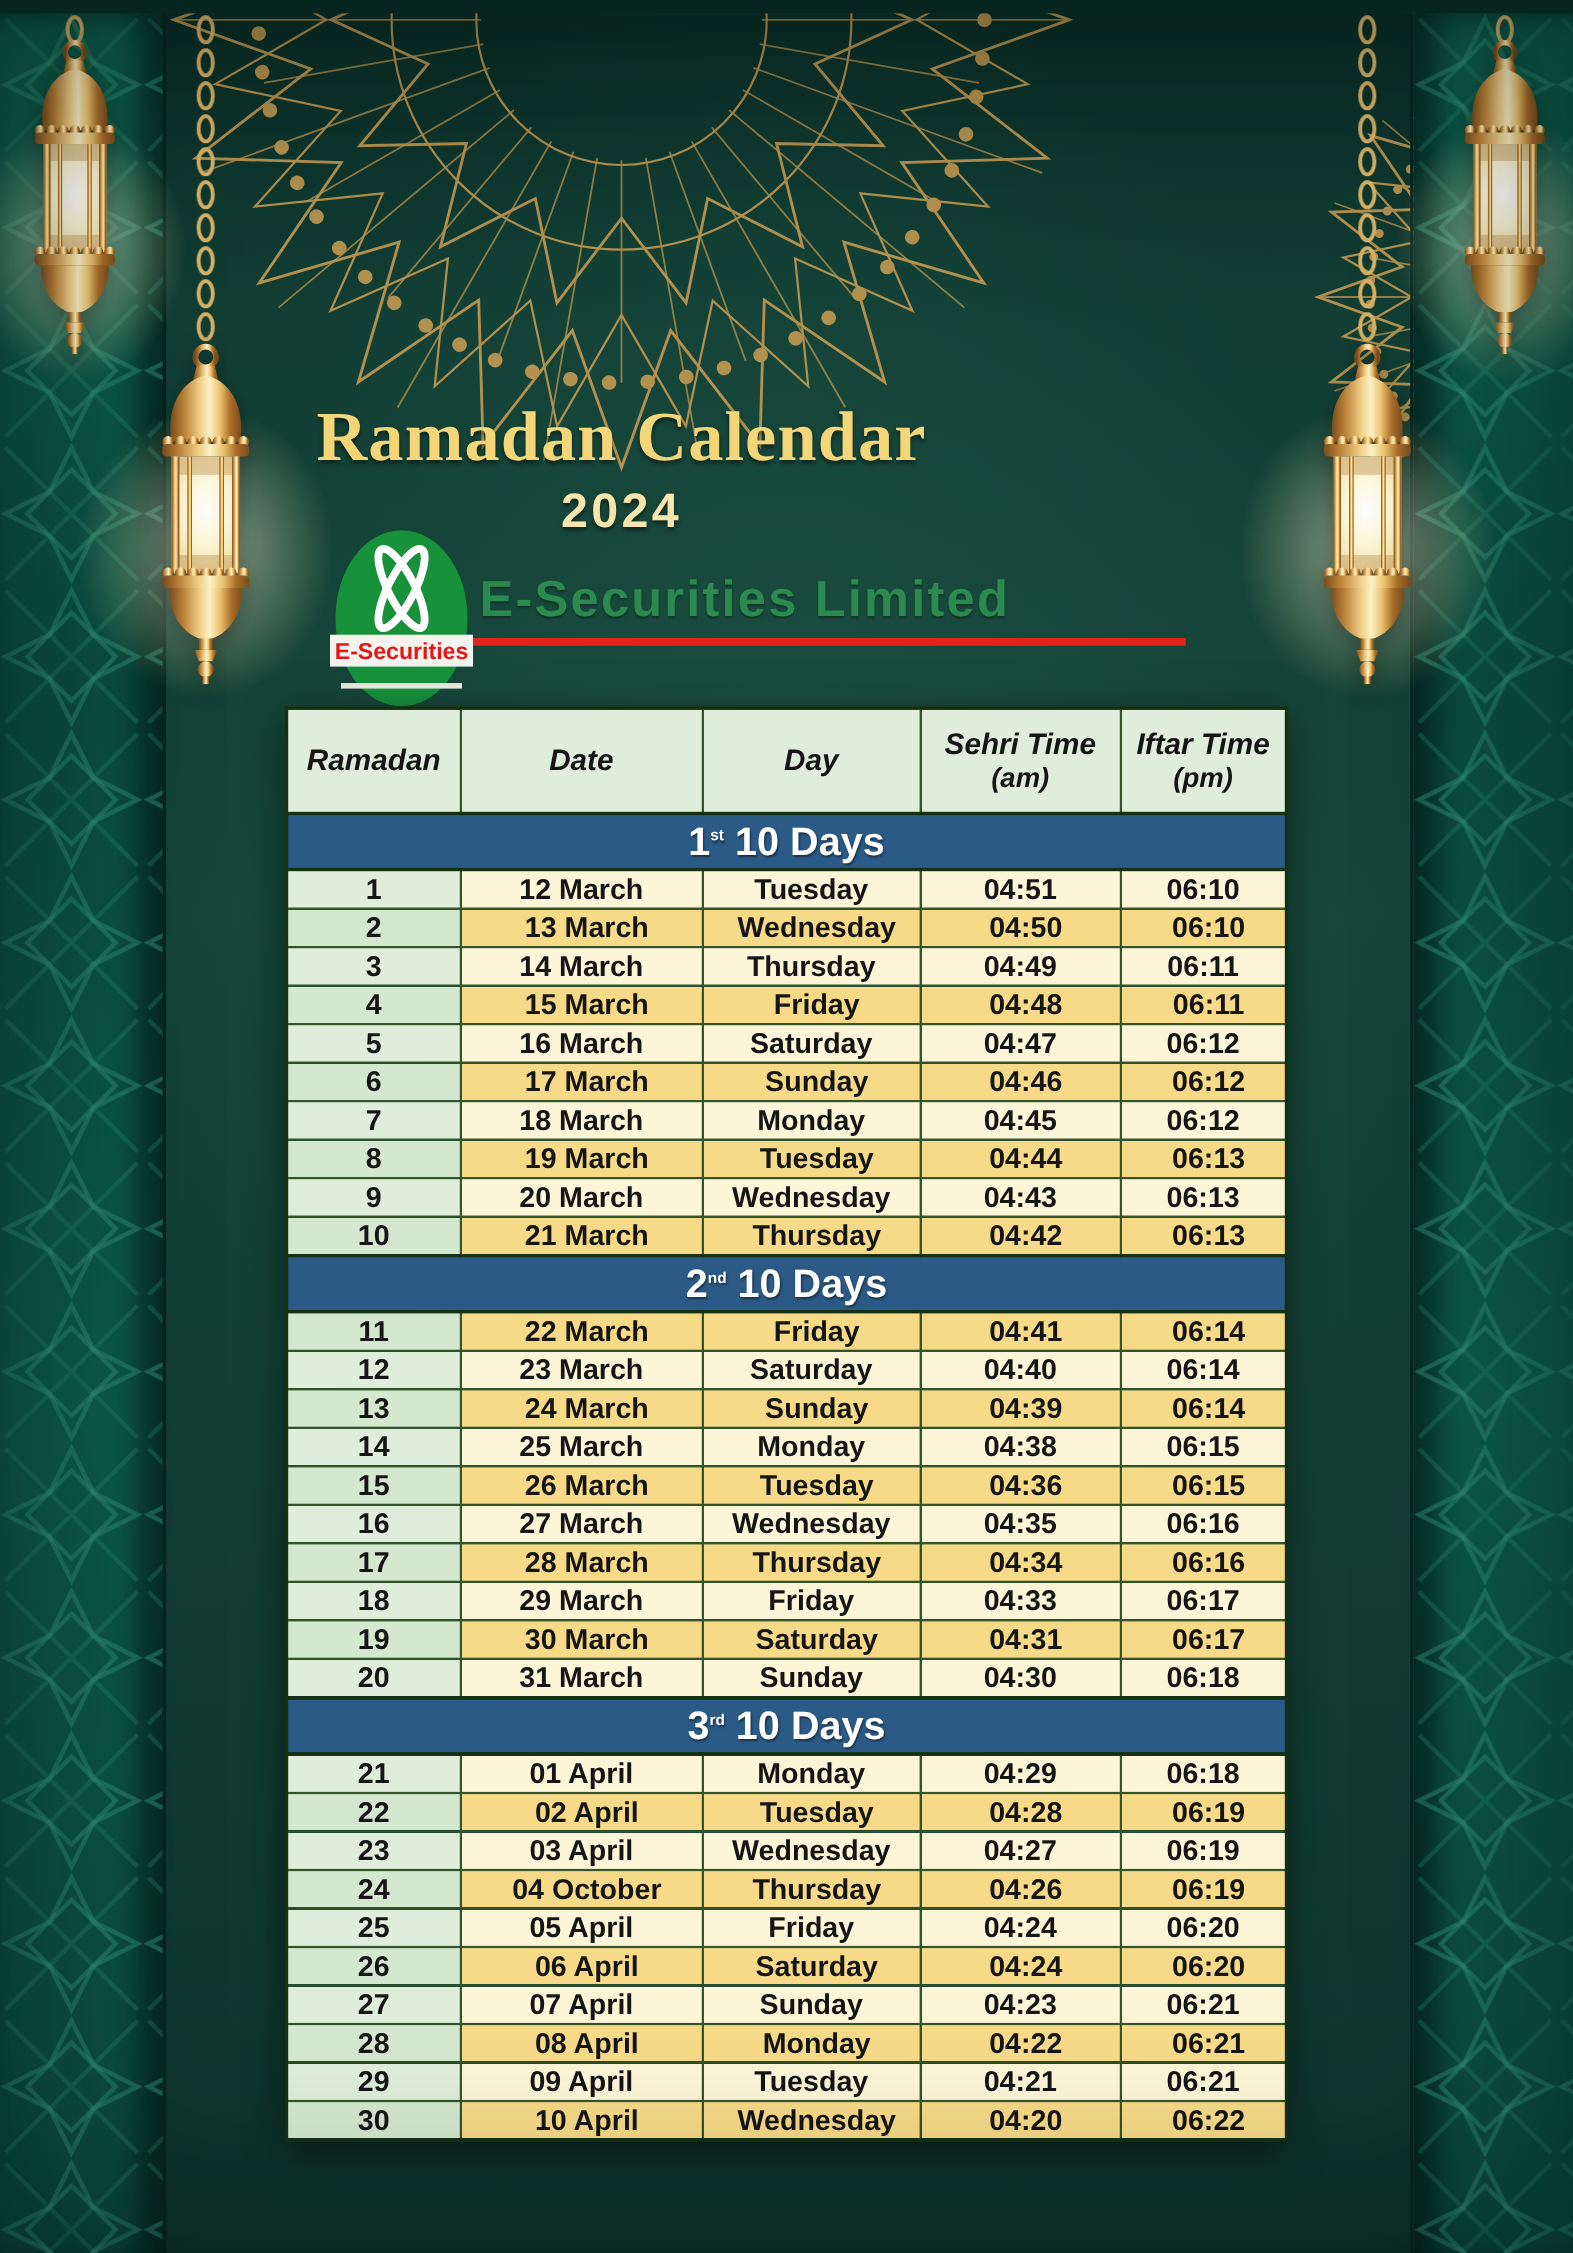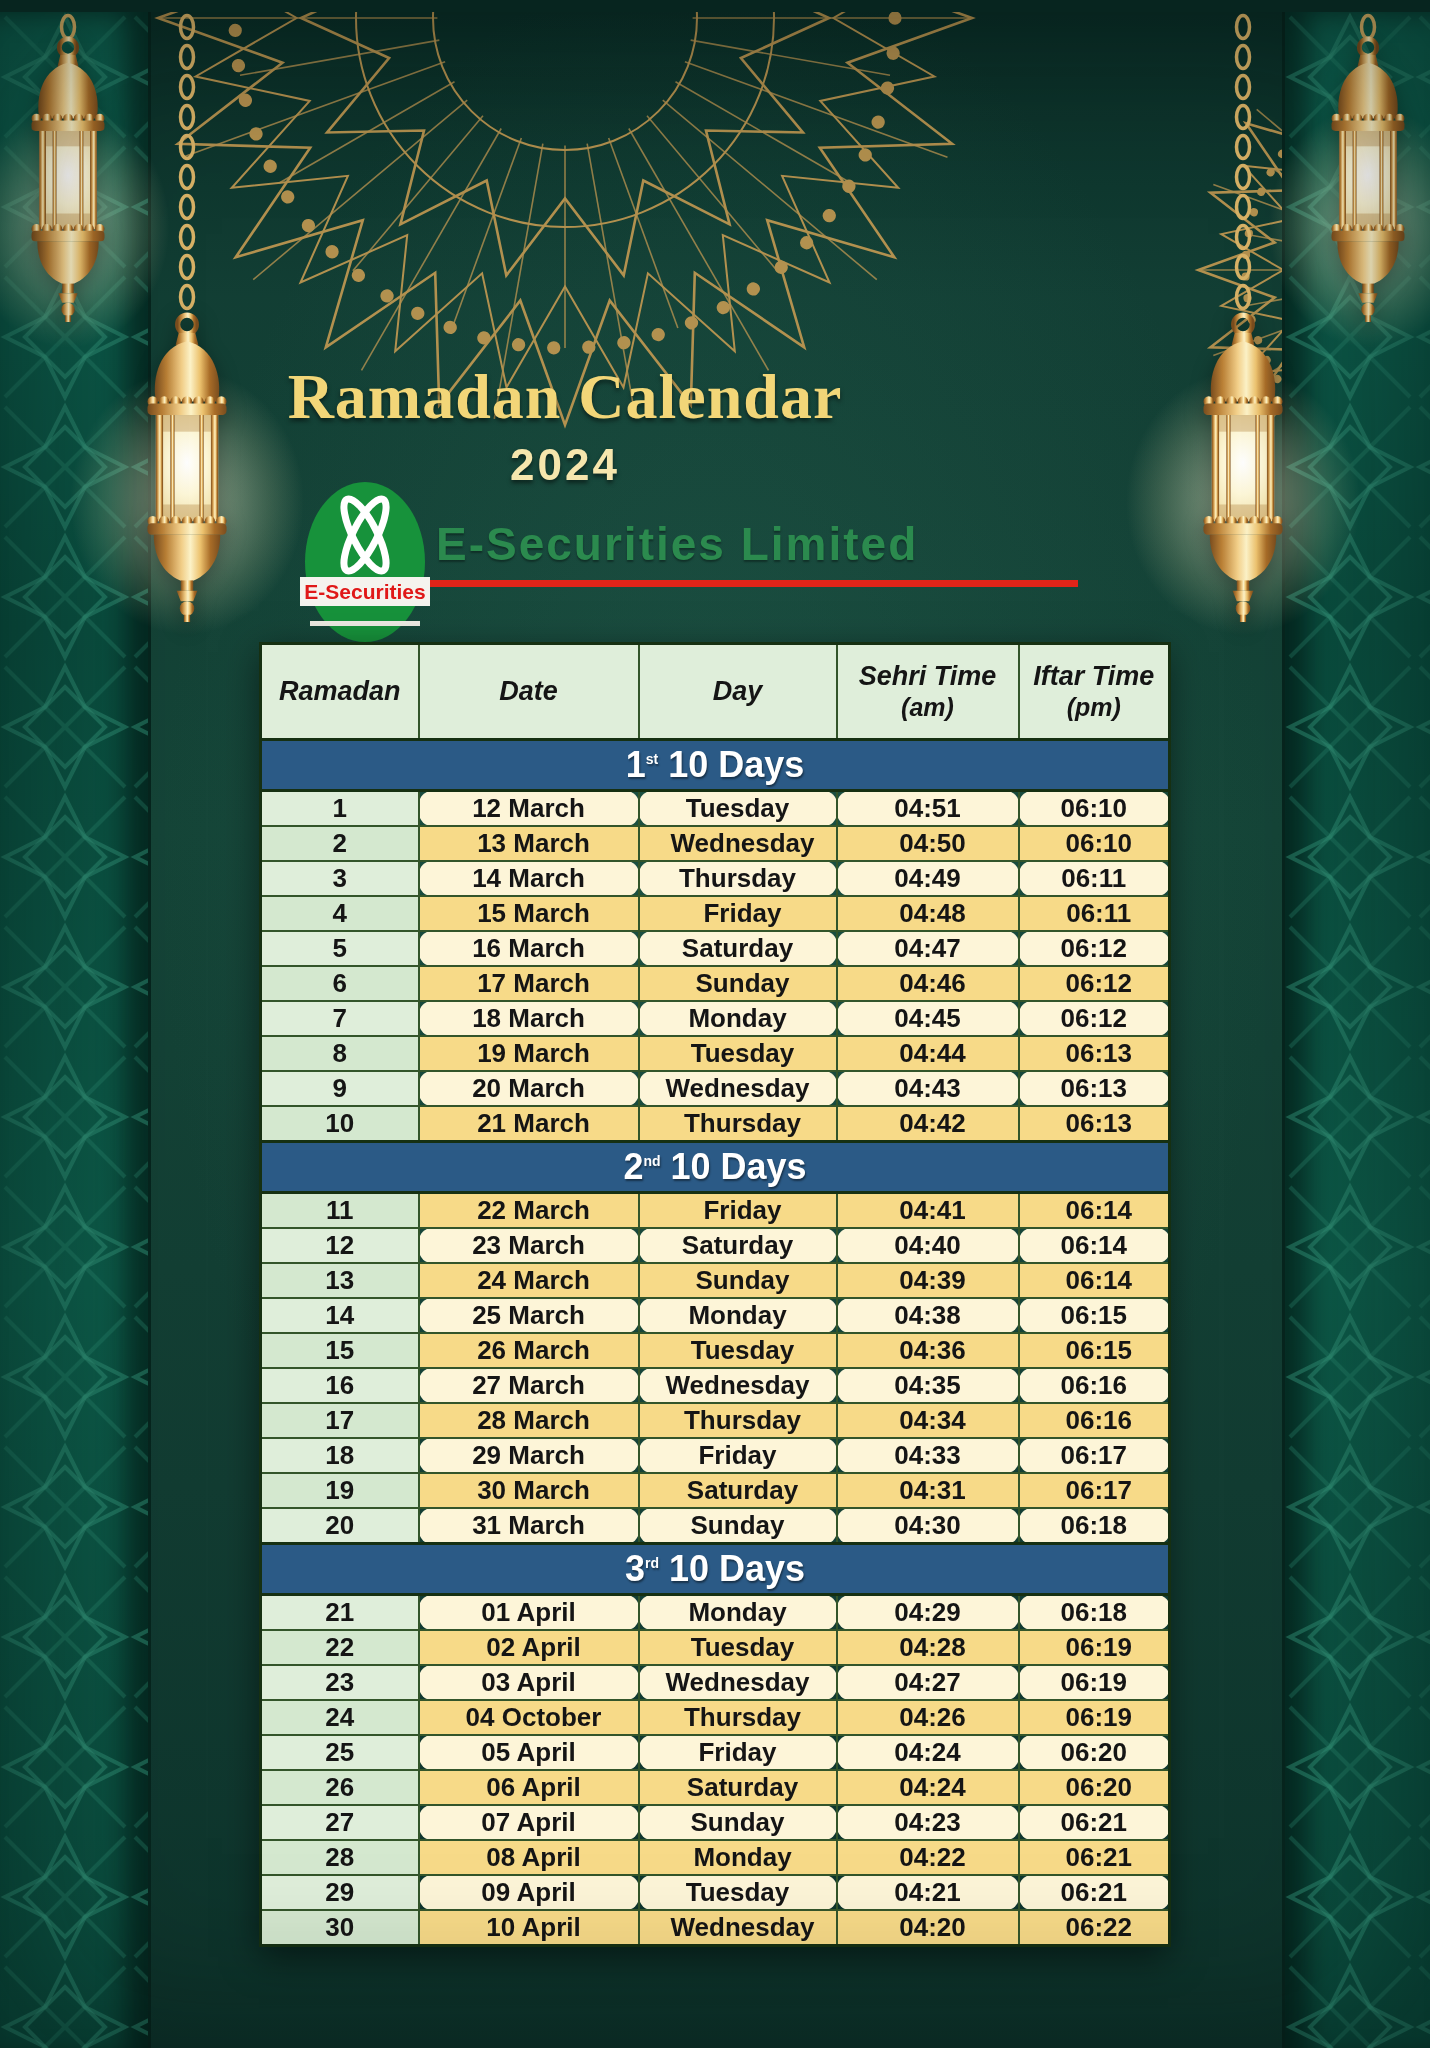--- a/index.html
+++ b/index.html
@@ -38,21 +38,21 @@
   th,td{border:2px solid #33552a;text-align:center;padding:0;color:#151515;overflow:hidden;}
   th{background:#dfeeda;font-style:italic;font-weight:700;font-size:27px;height:93px;vertical-align:middle;line-height:31px;}
   .th-sub{display:block;font-size:25px;}
   .th-sub:empty{display:none;}
   td{font-weight:700;font-size:26px;height:33px;line-height:33px;}
   tr.section-row td{background:#2b5a86;color:#ffffff;font-size:36px;height:48px;line-height:48px;
     border-left:3px solid #163012;border-right:3px solid #163012;border-top:3px solid #163012;border-bottom:3px solid #163012;
     text-shadow:1px 2px 2px rgba(0,0,0,.45);}
   tr.section-row sup{font-size:14px;vertical-align:super;line-height:0;text-align:center;}
   tr.section-row .sec-rest{margin-left:10px;}
-  tr.cream td.val{background:#fdf5d8;border-radius:13px;}
+  tr.cream td.val{background:#fdf5d8;}
   tr.gold  td.val{background:#f7da88;padding-left:10px;}
   tr.cream td.num{background:#dfeeda;}
   tr.gold  td.num{background:#d4e8cf;}
   
   .notes{position:absolute;left:286px;top:1936px;z-index:7;color:#ddd26b;font-size:28px;line-height:48px;
     text-shadow:0 1px 2px rgba(0,0,0,.5);}
   
   .vignette{position:absolute;inset:0;z-index:8;pointer-events:none;box-shadow:inset 0 0 170px 18px rgba(0,8,6,.42);}
   .hidden-defs{position:absolute;width:0;height:0;overflow:hidden;}
 </style>

